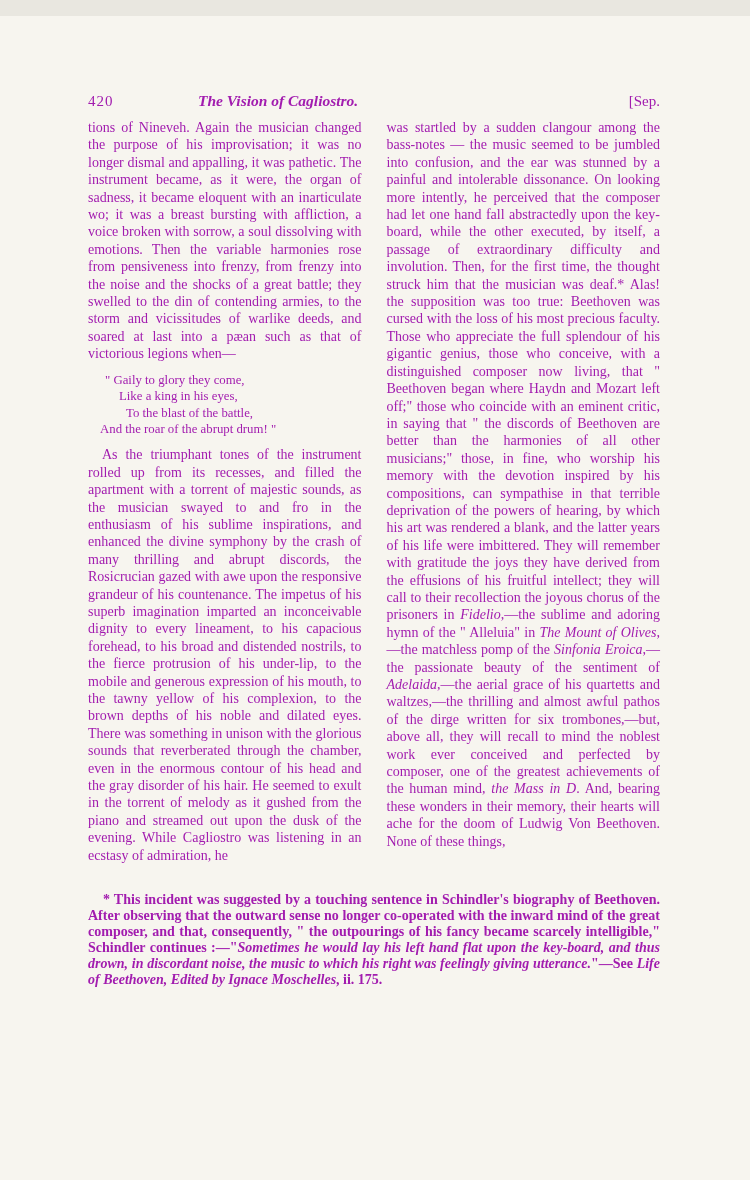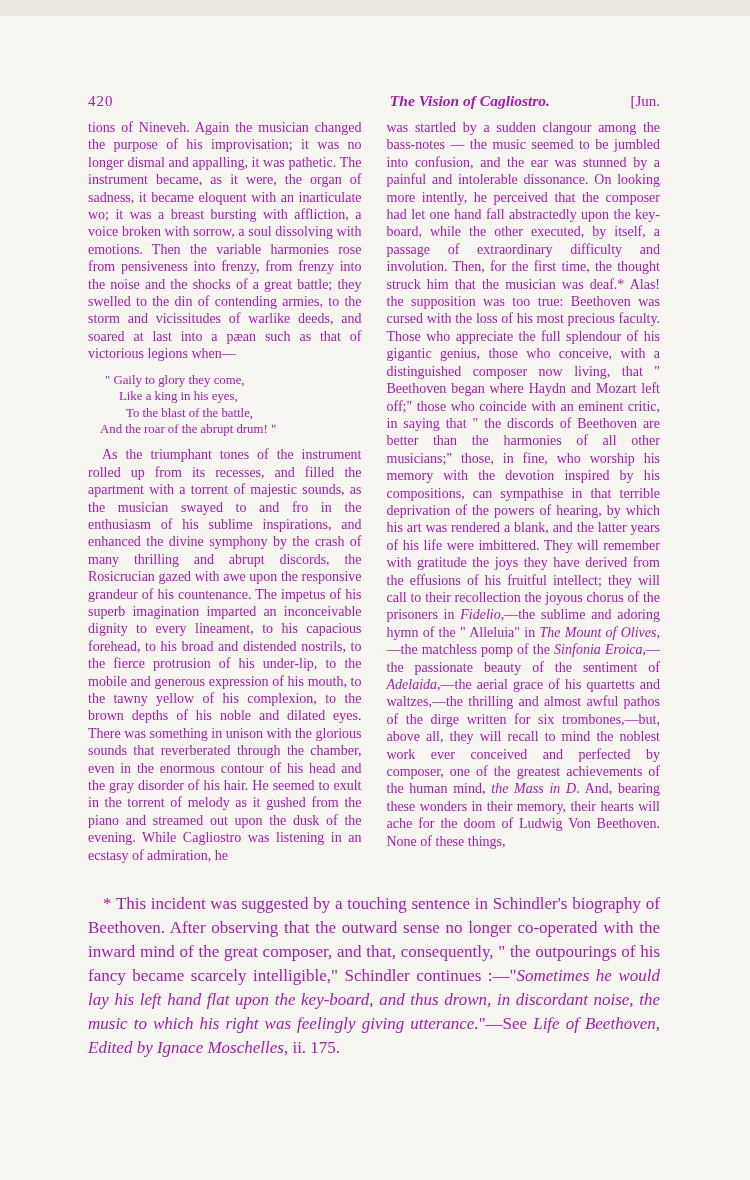--- a/index.html
+++ b/index.html
@@ -20,21 +20,21 @@
   }
   .header {
     display: flex;
     align-items: baseline;
     font-size: 15px;
     margin-bottom: 9px;
   }
   .page-number { width: 110px; letter-spacing: 1px; }
   .running-title {
     flex: 1;
-    text-align: right;
+    text-align: left;
     font-style: italic;
     font-weight: bold;
     font-size: 15.5px;
   }
   .issue-date { width: 110px; text-align: right; }
   .columns {
     display: flex;
     gap: 25px;
   }
   .column {
@@ -52,36 +52,37 @@
     margin: 9px 0 9px 0;
     text-align: left;
   }
   .verse .verse-line { display: block; }
   .verse .verse-line:nth-child(1) { padding-left: 17px; }
   .verse .verse-line:nth-child(2) { padding-left: 31px; }
   .verse .verse-line:nth-child(3) { padding-left: 38px; }
   .verse .verse-line:nth-child(4) { padding-left: 12px; }
   .footnote {
     margin-top: 28px;
-    font-size: 17px;
-    line-height: 24px;
+    font-size: 14px;
+    line-height: 16px;
     text-align: justify;
     text-justify: inter-word;
+    font-weight: bold;
   }
   .footnote p { margin: 0; text-indent: 15px; }
 </style>
 </head>
 <body>
 
 <div class="page">
 
   <div class="header">
     <span class="page-number">420</span>
     <span class="running-title">The Vision of Cagliostro.</span>
-    <span class="issue-date">[Jun.</span>
+    <span class="issue-date">[Sep.</span>
   </div>
 
   <div class="columns">
 
     <div class="column">
       <p class="para-cont">tions of Nineveh.  Again the musician changed the purpose of his improvisation; it was no longer dismal and appalling, it was pathetic.  The instrument became, as it were, the organ of sadness, it became eloquent with an inarticulate wo; it was a breast bursting with affliction, a voice broken with sorrow, a soul dissolving with emotions.  Then the variable harmonies rose from pensiveness into frenzy, from frenzy into the noise and the shocks of a great battle; they swelled to the din of contending armies, to the storm and vicissitudes of warlike deeds, and soared at last into a pæan such as that of victorious legions when—</p>
       <div class="verse">
         <span class="verse-line">" Gaily to glory they come,</span>
         <span class="verse-line">Like a king in his eyes,</span>
         <span class="verse-line">To the blast of the battle,</span>

